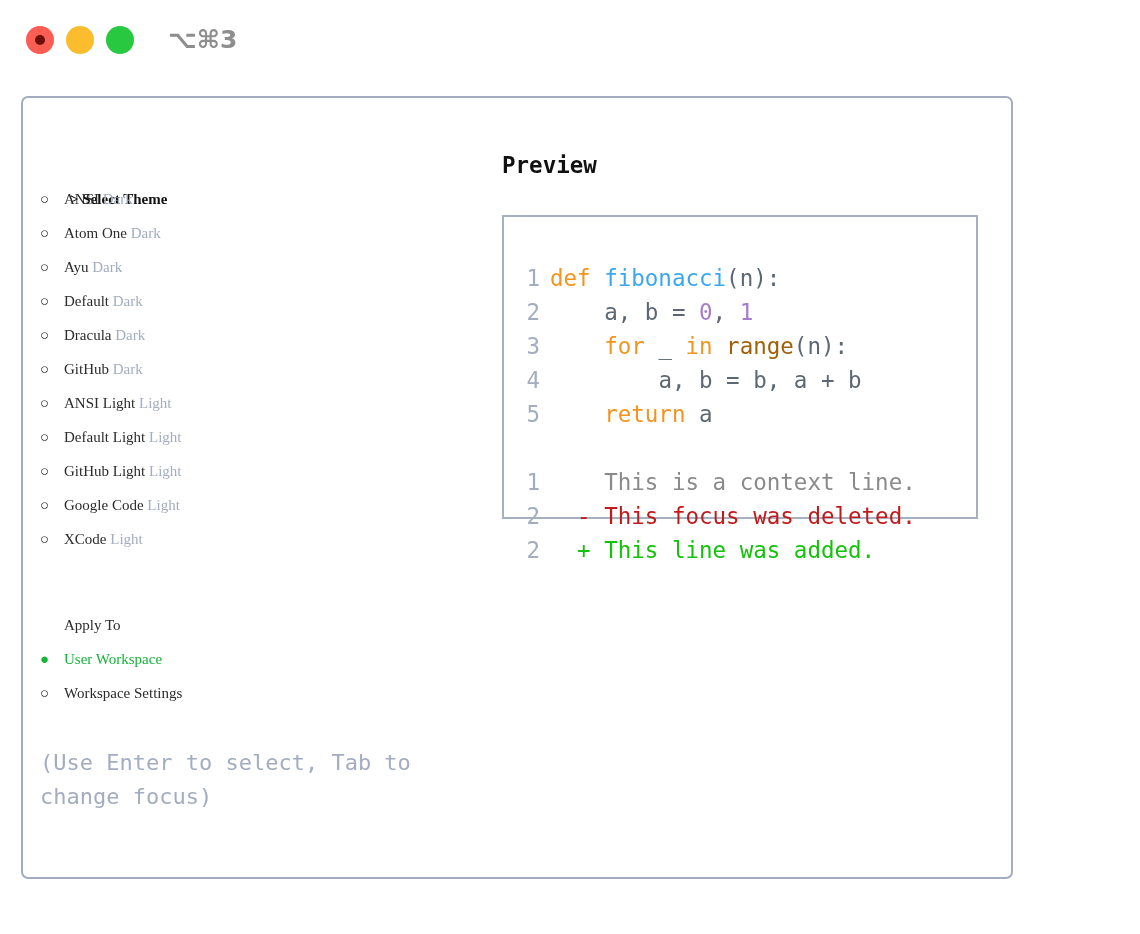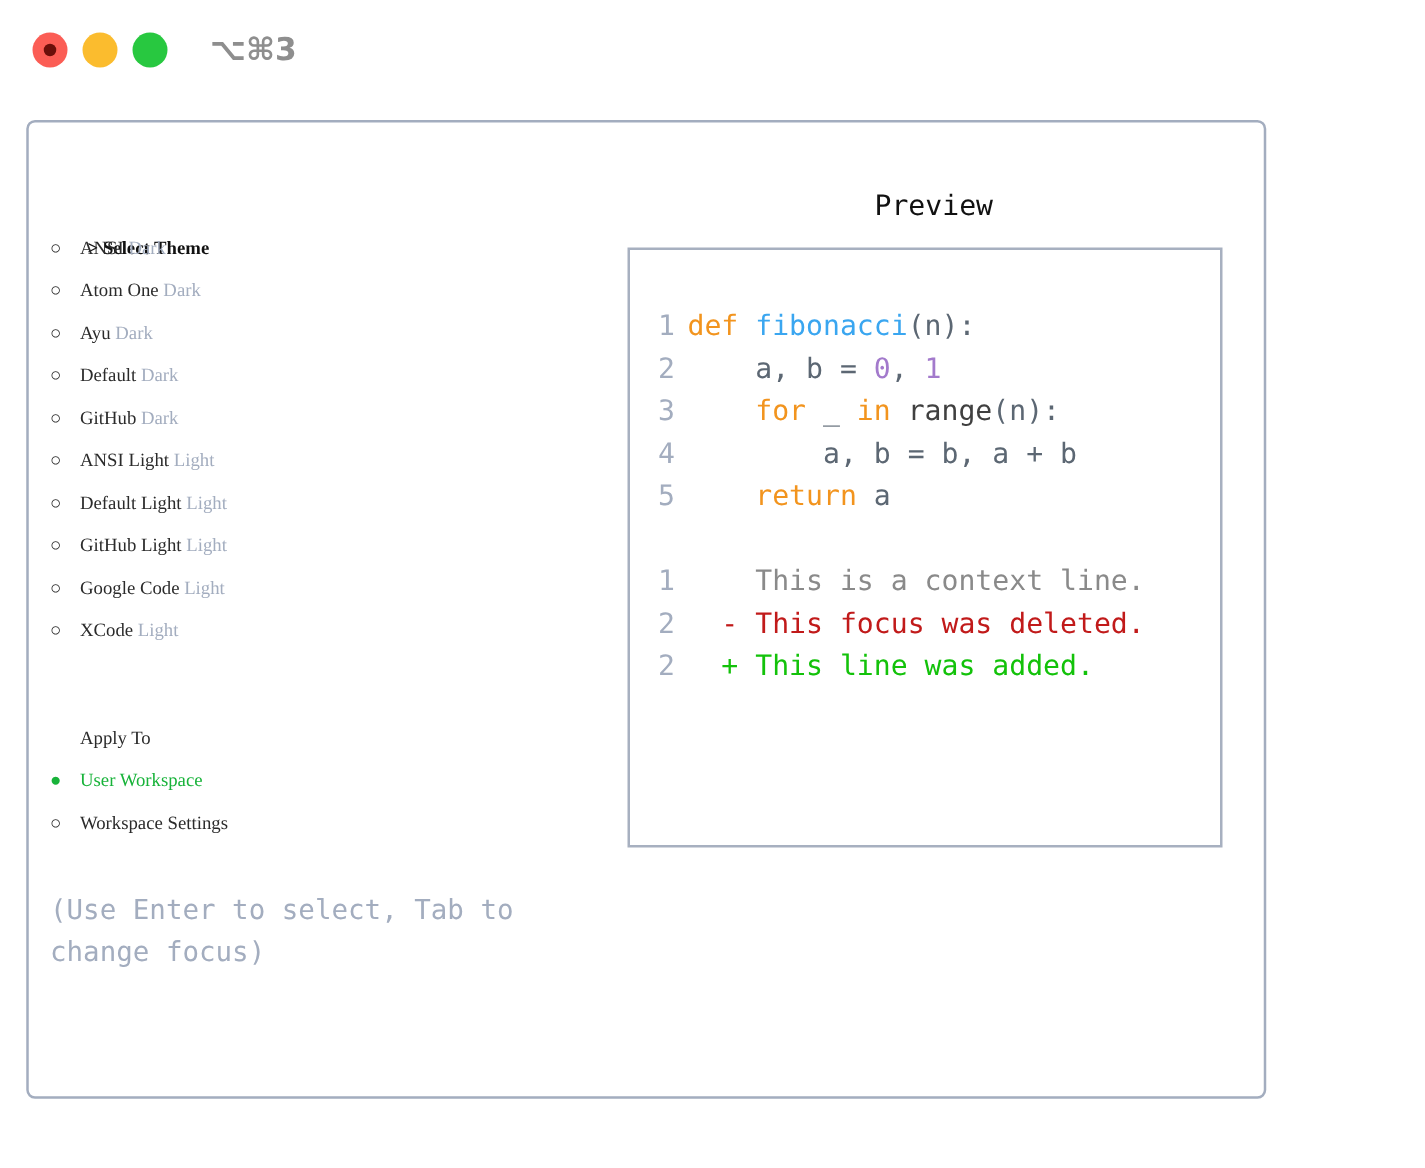--- a/index.html
+++ b/index.html
@@ -124,30 +124,29 @@
   #right-col {
     position: absolute;
     left: 479px;
     top: 50px;
     width: 490px;
   }
 
   #preview-title {
     font-size: 22.5px;
     line-height: 34px;
-    font-weight: 400;
+    font-weight: 700;
     color: #111111;
     height: 34px;
-    text-align: center;
   }
 
   #preview-box {
-    margin-top: 16px;
+    margin-top: 33px;
     width: 476px;
-    height: 480px;
+    height: 304px;
     border: 2px solid #a7b0c0;
     box-sizing: border-box;
     background: #ffffff;
     position: relative;
   }
 
   #code-area {
     position: absolute;
     left: 14px;
     top: 44px;
@@ -166,21 +165,21 @@
     width: 22px;
     text-align: right;
     color: #a3adbf;
     margin-right: 10px;
   }
   .gap-line { height: 34px; }
 
   .kw  { color: #f2941e; }
   .fn  { color: #3aa6f0; }
   .num { color: #a37acc; }
-  .bi  { color: #404040; }
+  .bi  { color: #a16207; }
   .pl  { color: #5c6773; }
   .ctx { color: #8a8a8a; text-align: right; }
   .del { color: #c11a1a; }
   .add { color: #13c20a; }
 </style>
 </head>
 <body>
 
 <div id="window">
 
@@ -199,20 +198,21 @@
 
       <div class="row section-header">
         <span>&gt; </span><span>Select Theme</span>
       </div>
 
       <div id="theme-list">
           <div class="row"><span class="marker">○</span><span>ANSI</span> <span class="muted">Dark</span></div>
           <div class="row"><span class="marker">○</span><span>Atom One</span> <span class="muted">Dark</span></div>
           <div class="row"><span class="marker">○</span><span>Ayu</span> <span class="muted">Dark</span></div>
           <div class="row"><span class="marker">○</span><span>Default</span> <span class="muted">Dark</span></div>
+          <div class="row"><span class="marker">○</span><span>Dracula</span> <span class="muted">Dark</span></div>
           <div class="row"><span class="marker">○</span><span>GitHub</span> <span class="muted">Dark</span></div>
           <div class="row"><span class="marker">○</span><span>ANSI Light</span> <span class="muted">Light</span></div>
           <div class="row"><span class="marker">○</span><span>Default Light</span> <span class="muted">Light</span></div>
           <div class="row"><span class="marker">○</span><span>GitHub Light</span> <span class="muted">Light</span></div>
           <div class="row"><span class="marker">○</span><span>Google Code</span> <span class="muted">Light</span></div>
           <div class="row"><span class="marker">○</span><span>XCode</span> <span class="muted">Light</span></div>
         </div>
 
       <div id="apply-block">
         <div class="row" style="padding-left:24px;">Apply To</div>

